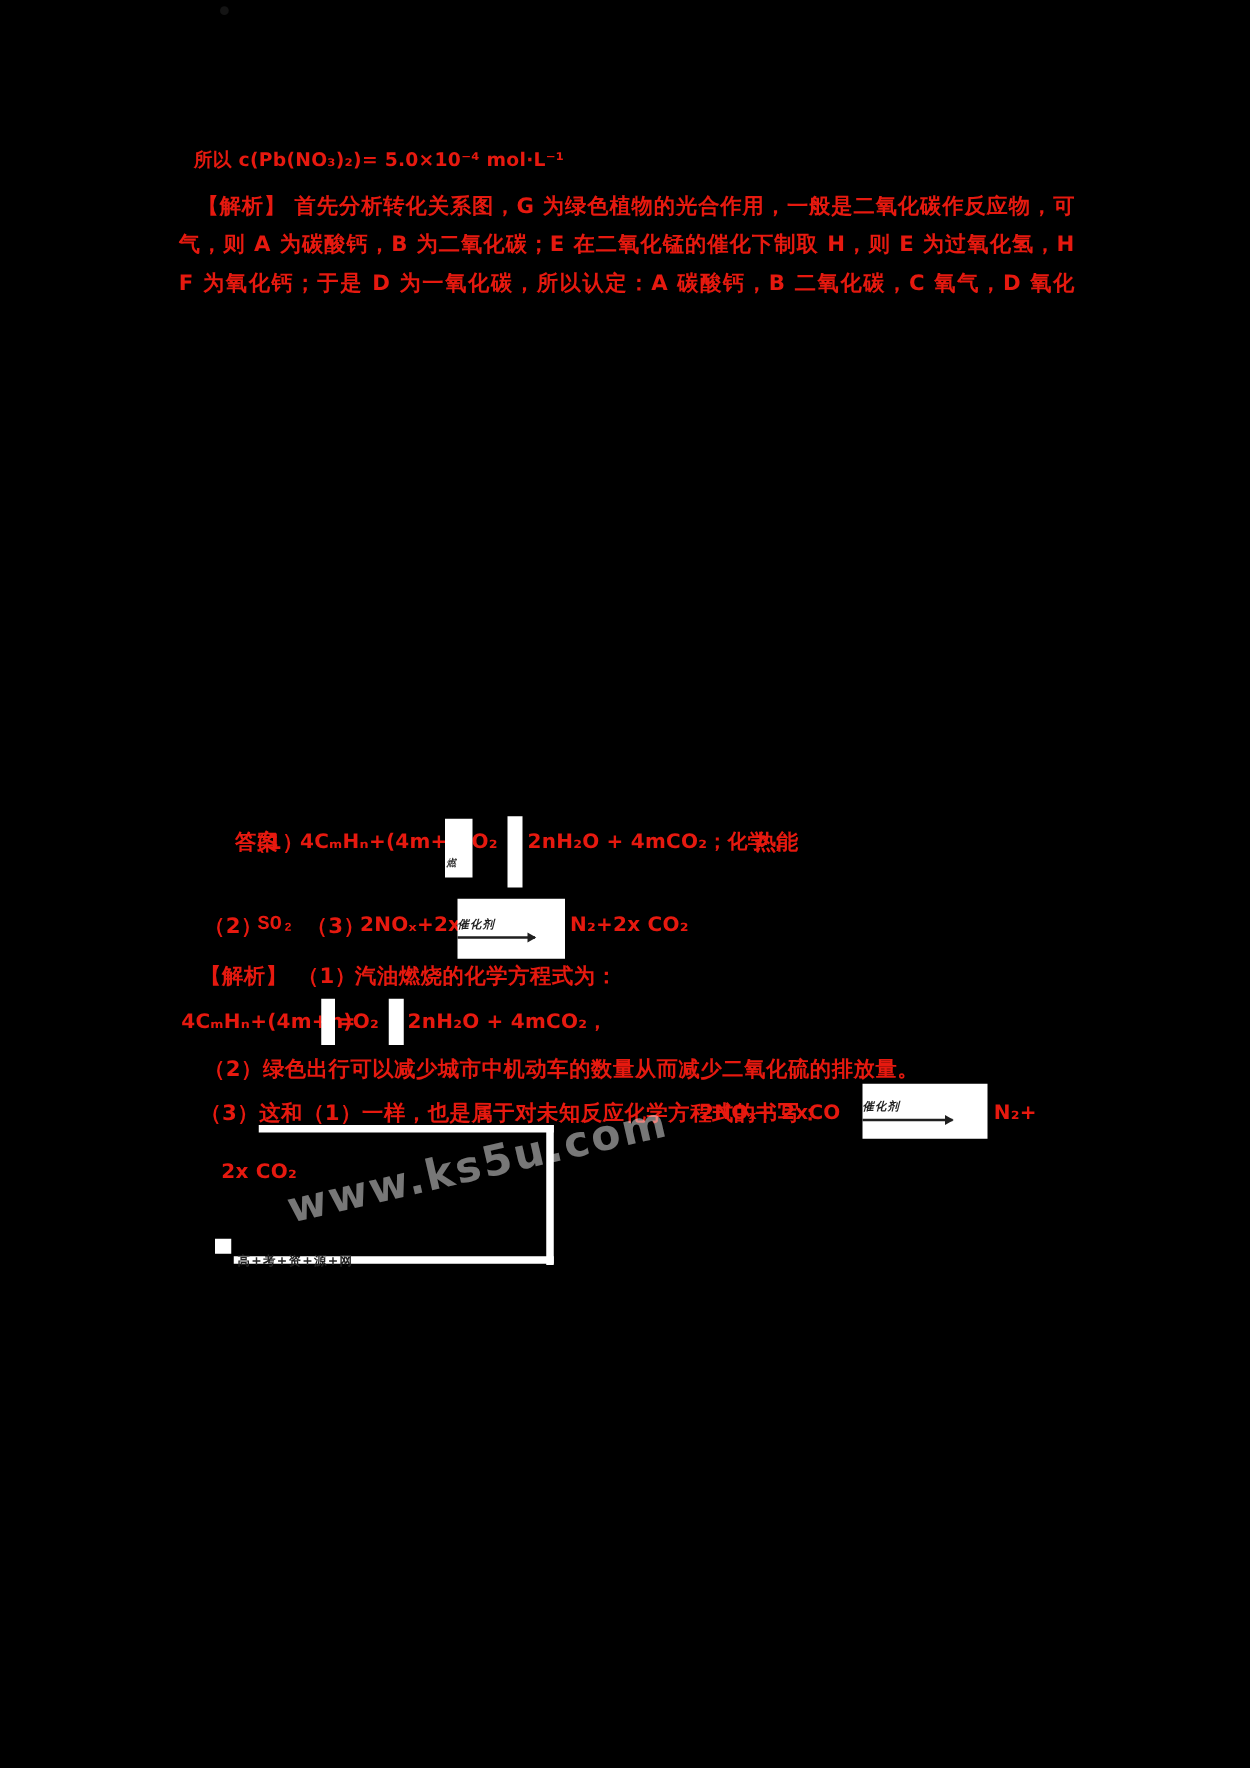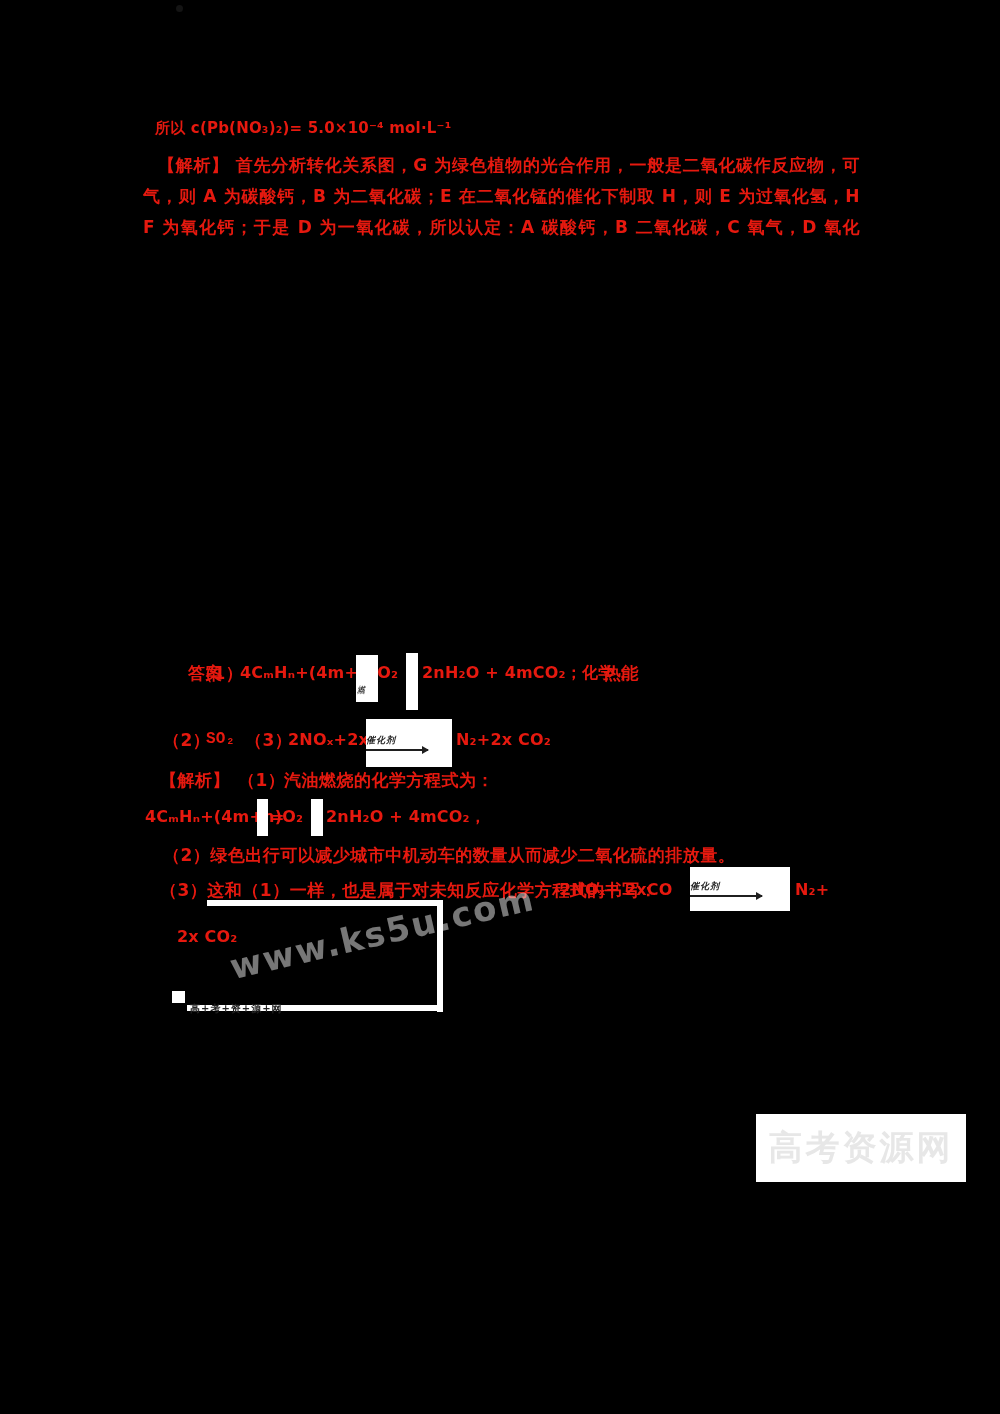--- a/index.html
+++ b/index.html
@@ -94,17 +94,14 @@
   <div class="abs red b eq" style="left:148px;top:927px;margin-left:29px;">2x CO₂</div>
 
   <div class="edge" style="left:207px;top:900px;width:236px;height:6px;"></div>
   <div class="edge" style="left:437px;top:900px;width:6px;height:112px;"></div>
   <div class="edge" style="left:187px;top:1005px;width:256px;height:6px;"></div>
   <div class="edge" style="left:172px;top:991px;width:13px;height:12px;"></div>
 
   <div class="abs wm-diagonal">www.ks5u.com</div>
   <div class="abs wm-footer">高+考+资+源+网</div>
 
-  <div class="abs logo-box">
-    <span class="logo-text">高考资源网</span>
-  </div>
 
 </div>
 
 </body></html>

